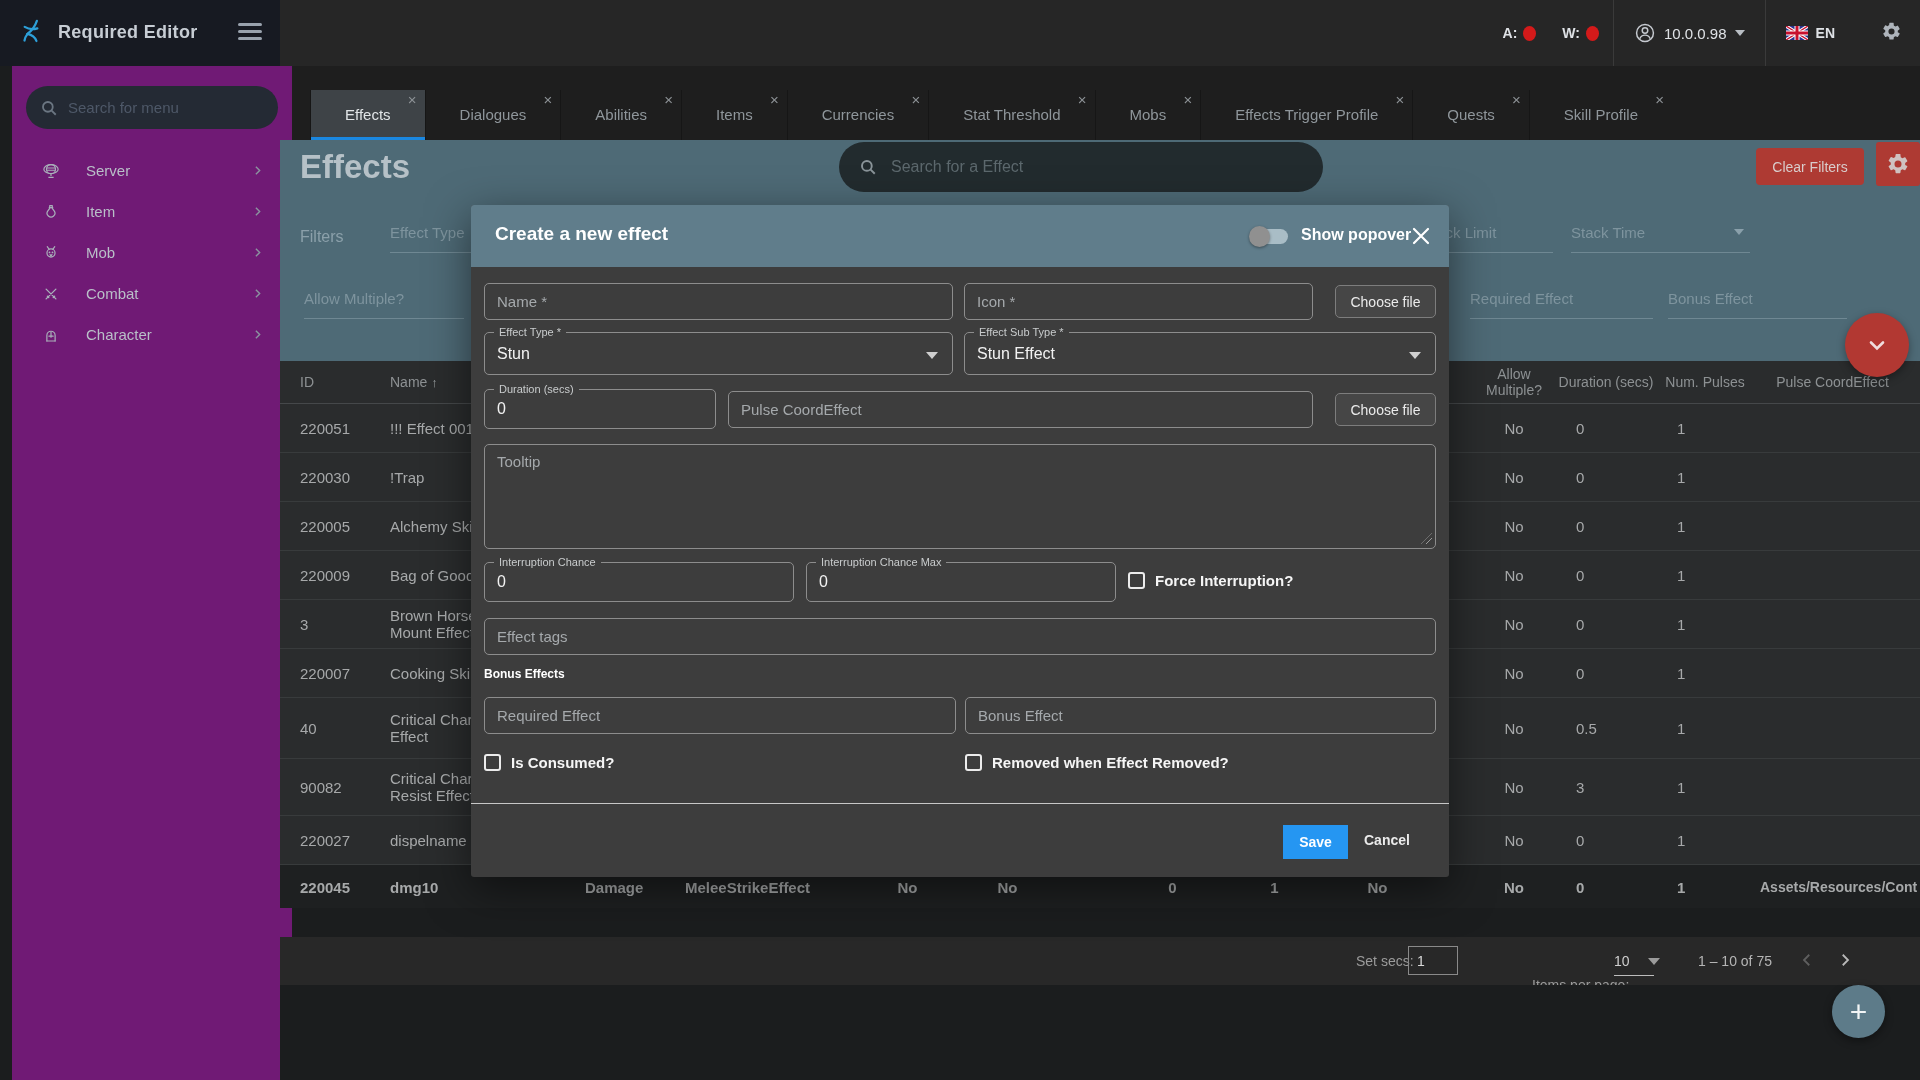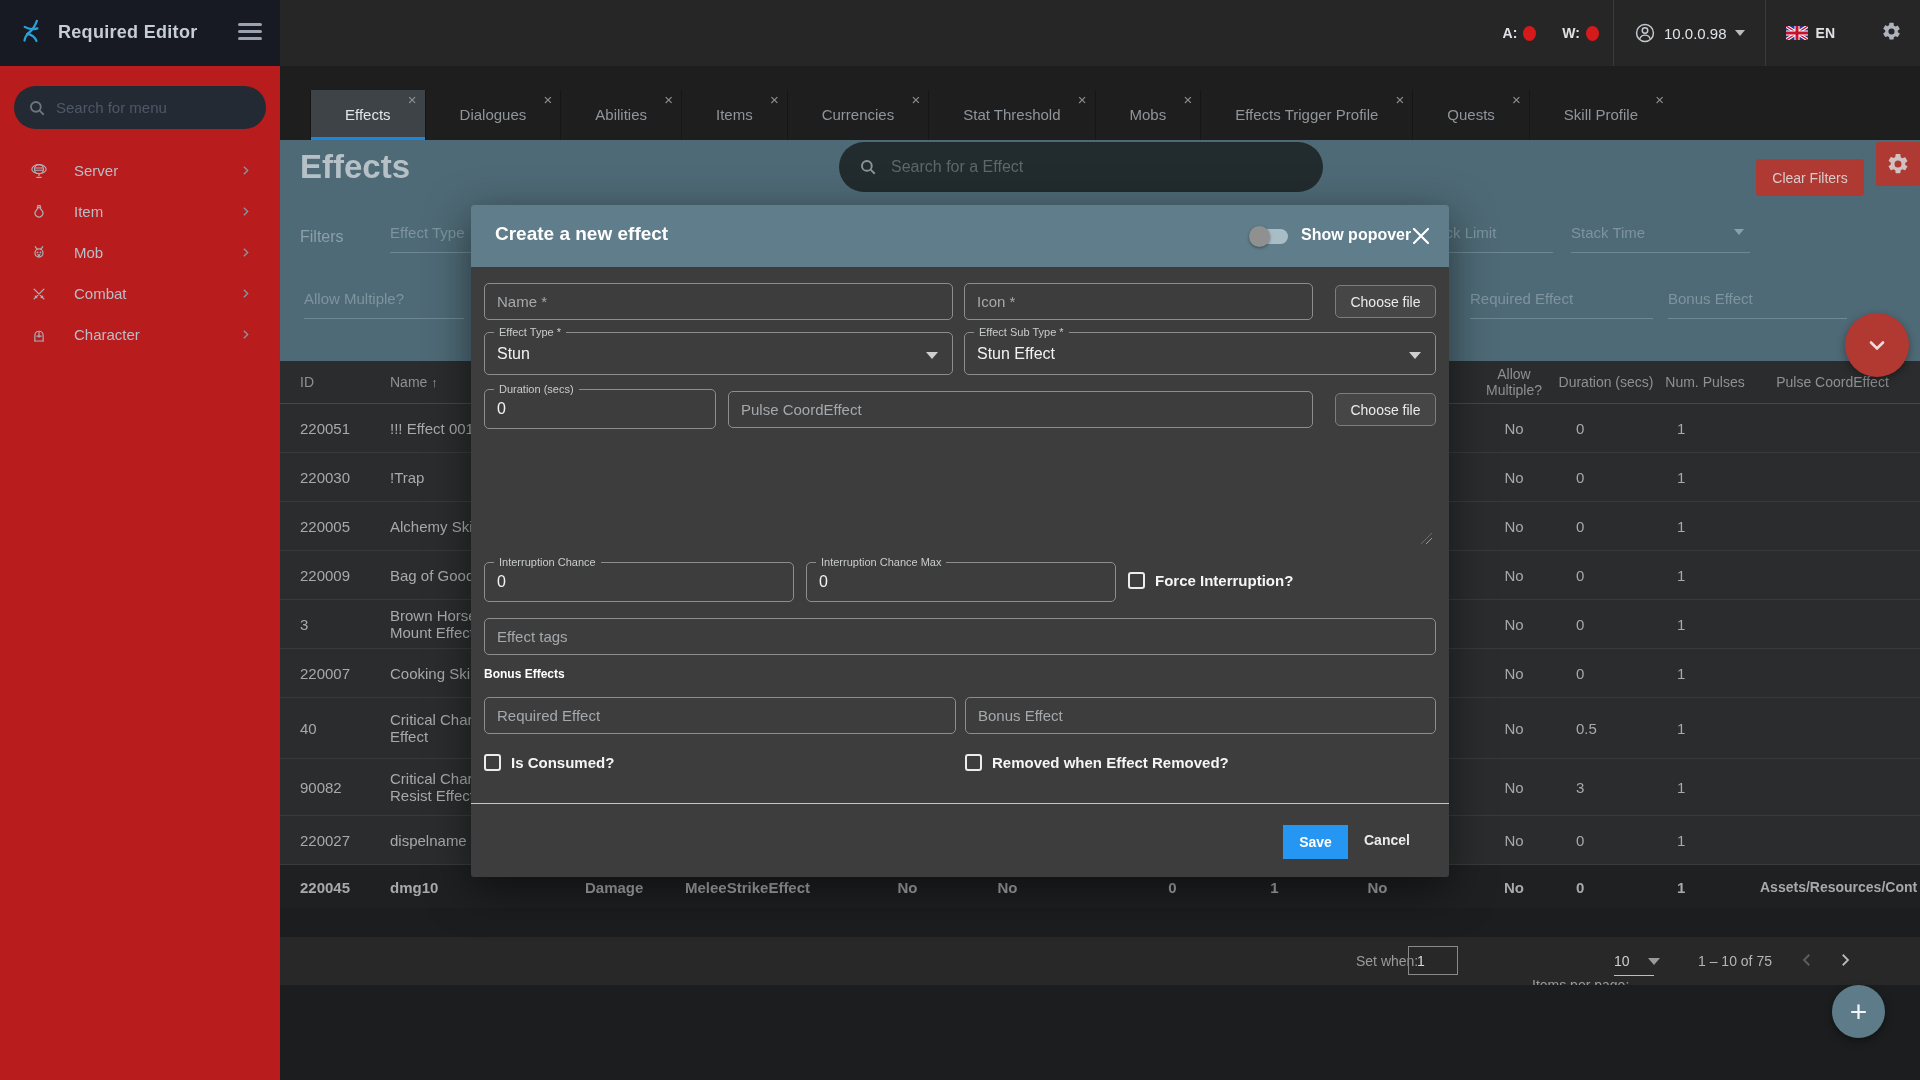--- a/index.html
+++ b/index.html
@@ -25,36 +25,36 @@
 
   
   .tabbar { position:absolute; left:280px; top:66px; width:1640px; height:74px; background:#1e1e1e; overflow:hidden; }
   .tab-strip { position:absolute; left:30px; bottom:0; display:flex; height:50px; }
   .tab { position:relative; height:50px; line-height:50px; padding:0 34px; font-size:15px; color:#8f969b; background:#1e1e1e; border-left:1px solid #161616; white-space:nowrap; cursor:pointer; }
   .tab.active { background:#3e4347; color:#e2e6e8; }
   .tab.active::after { content:""; position:absolute; left:0; right:0; bottom:0; height:3px; background:#1a87e0; }
   .tab-close { position:absolute; top:2px; right:8px; line-height:16px; font-size:15px; color:#8d9296; cursor:pointer; }
 
   
-  .sidebar { position:absolute; left:0; top:66px; width:280px; height:1014px; background:#b91c1c; }
+  .sidebar { position:absolute; left:12px; top:66px; width:280px; height:1014px; background:#701a75; }
   .side-search { position:absolute; left:14px; top:20px; width:252px; height:43px; border-radius:22px; background:#242a34; display:flex; align-items:center; padding:0 14px; gap:10px; }
   .side-search input { flex:1; background:transparent; border:0; outline:none; color:#aeb6c2; font-size:15px; font-family:inherit; }
   .side-search input::placeholder { color:#4e5868; }
   .side-nav { position:absolute; left:0; top:84px; width:280px; }
   .nav-item { position:relative; height:41px; display:flex; align-items:center; padding-left:30px; gap:26px; color:#b9bfc8; font-size:15px; cursor:pointer; }
   .nav-item .nav-chev { position:absolute; right:28px; top:13px; color:#8b93a0; }
   .icon-18 { width:18px; height:18px; flex:0 0 18px; }
 
   
   .main-top { position:absolute; left:280px; top:140px; width:1640px; height:221px; background:#4e6a76; }
   .page-title { position:absolute; left:20px; top:8px; font-size:33px; font-weight:600; color:#b6c1c7; }
   .page-search { position:absolute; left:559px; top:2px; width:484px; height:50px; border-radius:25px; background:#222b2e; display:flex; align-items:center; padding:0 20px; gap:14px; }
   .page-search input { flex:1; background:transparent; border:0; outline:none; color:#9aa5aa; font-size:16px; font-family:inherit; }
   .page-search input::placeholder { color:#5c686d; }
-  .btn-clear-filters { position:absolute; left:1476px; top:8px; width:108px; height:37px; background:#ae3a33; border:0; border-radius:4px; color:#d9cccb; font-size:14px; font-family:inherit; cursor:pointer;margin-top:11px; }
+  .btn-clear-filters { position:absolute; left:1476px; top:8px; width:108px; height:37px; background:#ae3a33; border:0; border-radius:4px; color:#d9cccb; font-size:14px; font-family:inherit; cursor:pointer; }
   .btn-gear-red { position:absolute; left:1596px; top:2px; width:44px; height:44px; background:#ae3a33; border:0; border-radius:3px; color:#cfc2c1; cursor:pointer; display:flex; align-items:center; justify-content:center; }
   .filters-label { position:absolute; left:20px; top:88px; font-size:16px; color:#8ba0aa; }
   .ufield { position:absolute; font-size:15px; color:#7e949e; }
   .ufield .uline { position:absolute; left:0; bottom:-12px; height:1px; background:#6f8893; }
   .ufield .ucaret { position:absolute; top:5px; width:0; height:0; border-left:5px solid transparent; border-right:5px solid transparent; border-top:6px solid #8aa0ab; }
   .f-effect-type { left:110px; top:84px; width:160px; }
   .f-stack-limit { left:1143px; top:84px; width:130px; }
   .f-stack-time  { left:1291px; top:84px; width:179px; }
   .f-allow-mult  { left:24px;  top:150px; width:160px; }
   .f-required    { left:1190px; top:150px; width:183px; }
@@ -408,21 +408,21 @@
           <span class="tcell c-col9">No</span>
           <span class="tcell c-allow-multiple">No</span>
           <span class="tcell c-duration">0</span>
           <span class="tcell c-num-pulses">1</span>
           <span class="tcell c-pulse-coordeffect">Assets/Resources/Cont</span>
         </div>
       </div>
   </div>
 
   <div class="pagbar">
-    <span class="pag-setpage-label">Set when:</span>
+    <span class="pag-setpage-label">Set secs:</span>
     <input class="pag-setpage-input" value="1" style="">
     <span class="pag-ipp-label">Items per page:</span>
     <span class="pag-ipp-value">10</span>
     <span class="pag-ipp-caret"></span>
     <span class="pag-range">1 – 10 of 75</span>
     <span class="pag-prev">
       <svg width="18" height="18" viewBox="0 0 24 24" fill="none" stroke="currentColor" stroke-width="2.4">
           <path d="M15 5l-7 7 7 7"></path>
         </svg>
     </span>
@@ -470,20 +470,21 @@
       <span class="ncaret"></span>
     </div>
 
     <div class="nfield" style="left:13px; top:184px; width:232px; height:40px; cursor:text;">
       <span class="nlabel">Duration (secs)</span>
       <span class="nvalue">0</span>
     </div>
     <input class="minput" style="left: 257px; top: 186px; width: 585px; height: 37px;" placeholder="Pulse CoordEffect">
     <button class="btn-file" style="left:864px; top:188px;">Choose file</button>
 
+    <textarea class="mtextarea" style="left: 13px; top: 239px; width: 952px; height: 105px;" placeholder="Tooltip"></textarea>
     <span class="resize-grip" style="left:950px; top:328px;"></span>
 
     <div class="nfield" style="left:13px; top:357px; width:310px; height:40px; cursor:text;">
       <span class="nlabel">Interruption Chance</span>
       <span class="nvalue">0</span>
     </div>
     <div class="nfield" style="left:335px; top:357px; width:310px; height:40px; cursor:text;">
       <span class="nlabel">Interruption Chance Max</span>
       <span class="nvalue">0</span>
     </div>

